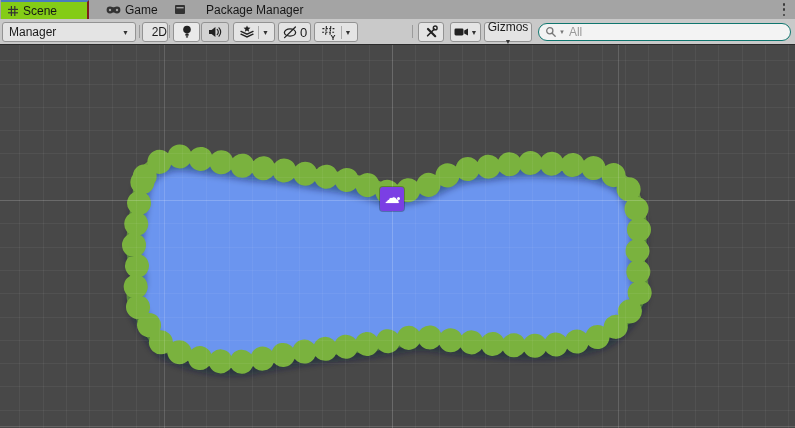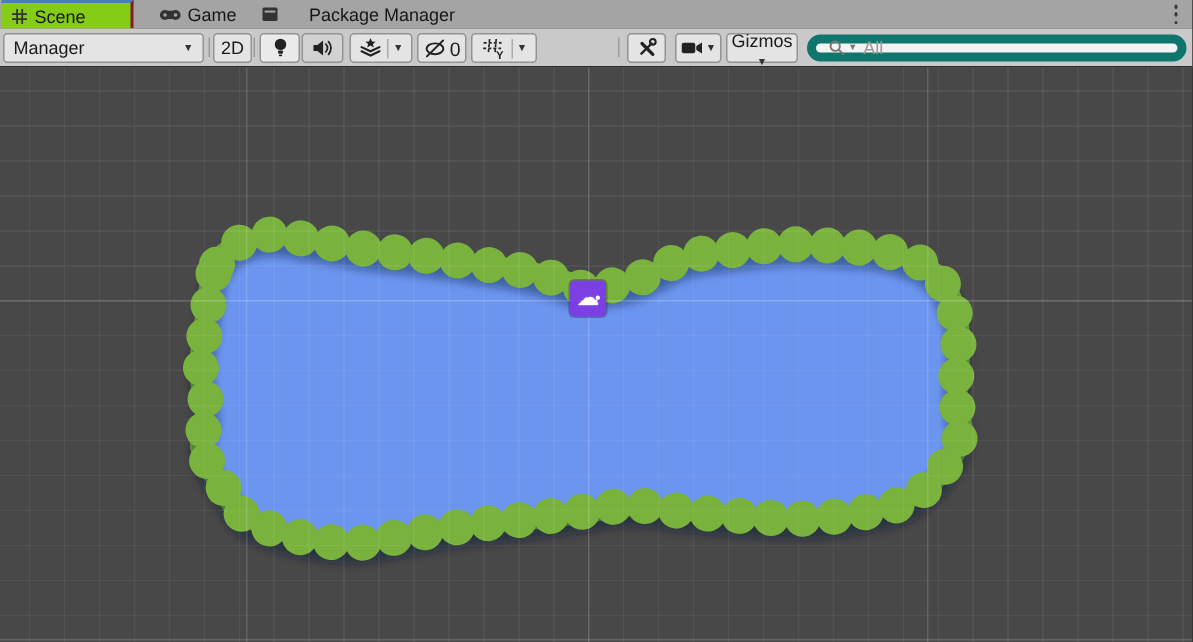--- a/index.html
+++ b/index.html
@@ -17,21 +17,21 @@
   .toolbar{position:absolute;left:0;top:19px;width:795px;height:25px;background:#C9C9C9;
            border-bottom:1px solid #2B2B2B;}
   .tbtn{position:absolute;top:3px;height:20px;box-sizing:border-box;background:#E4E4E4;
         border:1px solid #939393;border-radius:3px;display:flex;align-items:center;
         justify-content:center;font-size:12px;color:#1a1a1a;cursor:pointer;}
   .tbtn .caret{font-size:7px;color:#333;line-height:1;}
   .gsep{width:1px;height:13px;background:#ABABAB;margin:0 3px;}
   .toolsep{position:absolute;top:6px;width:1px;height:13px;background:#9B9B9B;}
   .ddown{justify-content:space-between;padding:0 6px;}
   .search{position:absolute;top:4px;height:18px;box-sizing:border-box;background:#F3F3F3;
-          border:6px solid #0f766e;border-radius:9px;display:flex;align-items:center;padding:0 6px;gap:2px;justify-content:center;}
+          border:1px solid #0f766e;border-radius:9px;display:flex;align-items:center;padding:0 6px;gap:2px;}
   .search input{border:none;outline:none;background:transparent;font-size:12px;color:#333;
                 width:200px;font-family:"Liberation Sans",sans-serif;}
   .search input::placeholder{color:#9A9A9A;}
   .mini-caret{font-size:6px;color:#777;}
   
   .viewport{position:absolute;left:0;top:45px;width:795px;height:383px;background:#484848;overflow:hidden;}
   .blob-svg{position:absolute;left:0;top:0;z-index:1;}
   .grid-overlay{position:absolute;left:0;top:0;width:795px;height:383px;z-index:2;pointer-events:none;}
   .gridline{position:absolute;pointer-events:none;}
   .sprite-gizmo{position:absolute;z-index:3;border-radius:3px;display:flex;align-items:center;
@@ -84,21 +84,21 @@
 
   <div class="toolbar">
 
     <div class="tbtn ddown" style="left:2px;width:134px;">
       <span>Manager</span>
       <span class="caret">▼</span>
     </div>
 
     <div class="toolsep" style="left:139px;"></div>
 
-    <div class="tbtn" style="left:142px;width:26px;">
+    <div class="tbtn" style="left:142px;width:26px;justify-content:flex-end;">
       <span>2D</span>
     </div>
 
     <div class="toolsep" style="left:169px;"></div>
 
     <div class="tbtn" style="left:173px;width:27px;background:#EAEAEA;">
       <svg width="10" height="14" viewBox="0 0 10 14">
         <circle cx="5" cy="4.6" r="3.8" fill="#222"></circle>
         <rect x="3.4" y="8.6" width="3.2" height="2.2" rx="0.6" fill="#222"></rect>
         <rect x="3.9" y="11.3" width="2.2" height="1.2" rx="0.5" fill="#222"></rect>

